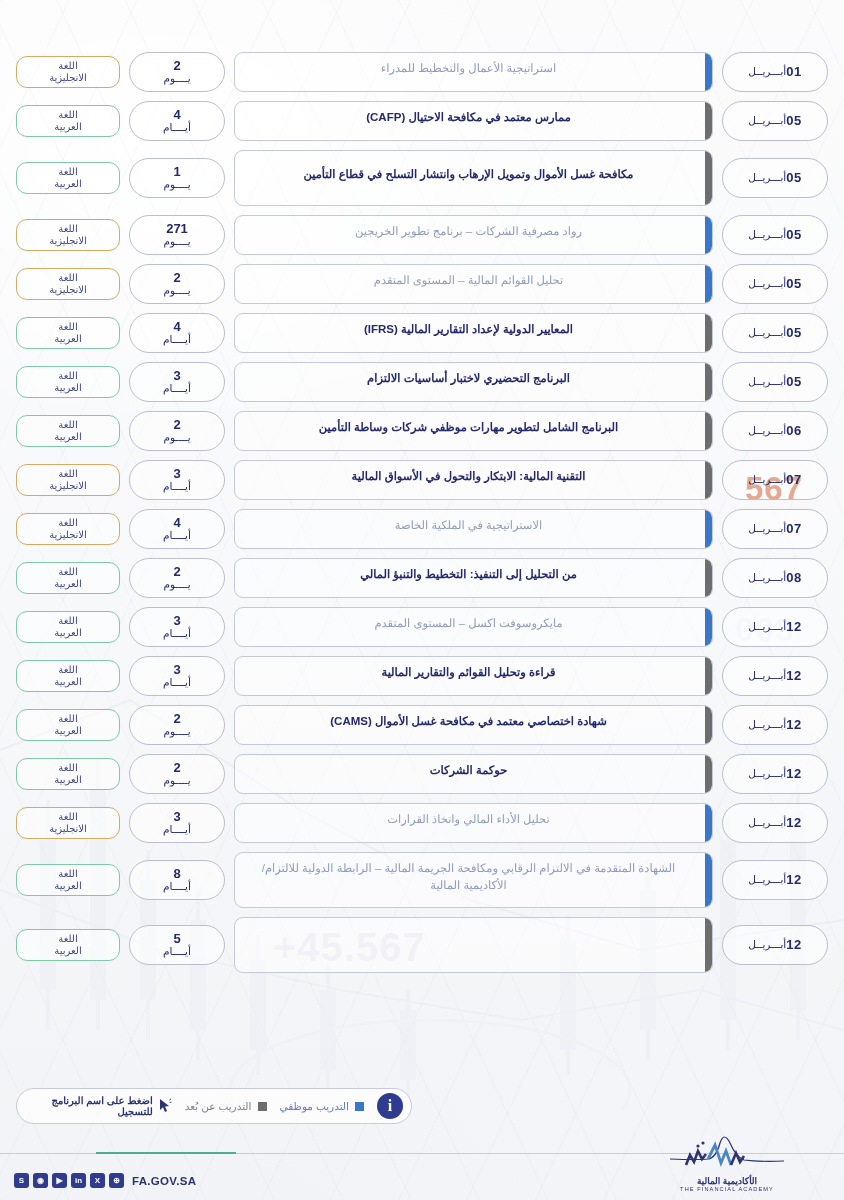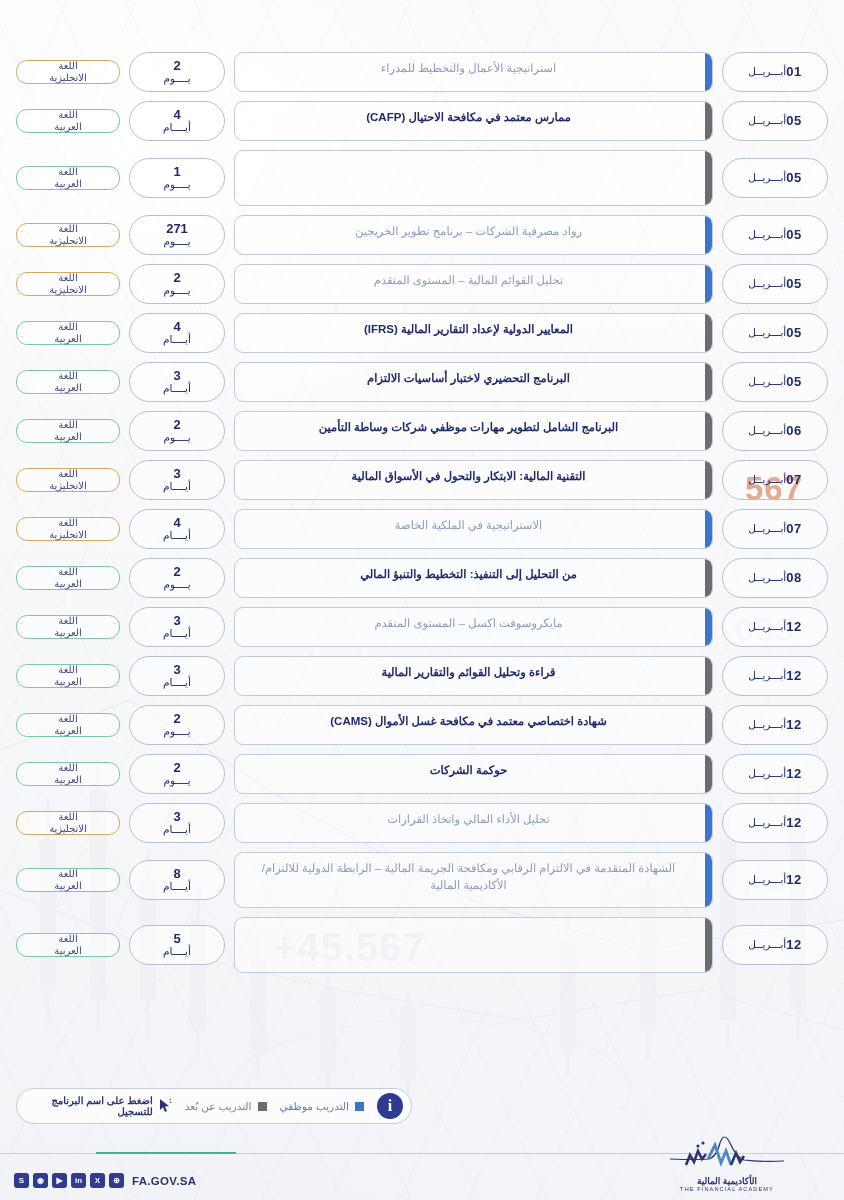--- a/index.html
+++ b/index.html
@@ -138,21 +138,21 @@
   
   .lang-pill {
     flex:0 0 104px;
     border:1.4px solid #7fc8a9;
     border-radius:11px;
     background:rgba(255,255,255,0.55);
     display:flex; flex-direction:column;
     align-items:center; justify-content:center;
     line-height:1.18;
     align-self:center;
-    height:24px;
+    height:32px;
   }
   .lang-pill.en { border-color:#d5ab63; }
   .lang-l1, .lang-l2 {
     font-size:10px; color:#3a4480; letter-spacing:0.2px;
   }
 
   
   .footer { position:absolute; left:0; right:0; bottom:0; height:120px; z-index:3; }
 
   .legend-bar {
@@ -295,20 +295,21 @@
     </div>
     </div>
     <div class="row tall">
     <div class="date-pill">
       <span class="date-day">05</span>
       <span class="date-month">أبـــريــل</span>
     </div>
 
     <div class="course-pill remote">
       <span class="accent" style="background:#6d6d6d"></span>
+      <span class="course-title">مكافحة غسل الأموال وتمويل الإرهاب وانتشار التسلح في قطاع التأمين</span>
     </div>
 
     <div class="dur-pill">
       <span class="dur-num">1</span>
       <span class="dur-unit">يــــوم</span>
     </div>
 
     <div class="lang-pill ar">
       <span class="lang-l1">اللغة</span>
       <span class="lang-l2">العربية</span>

